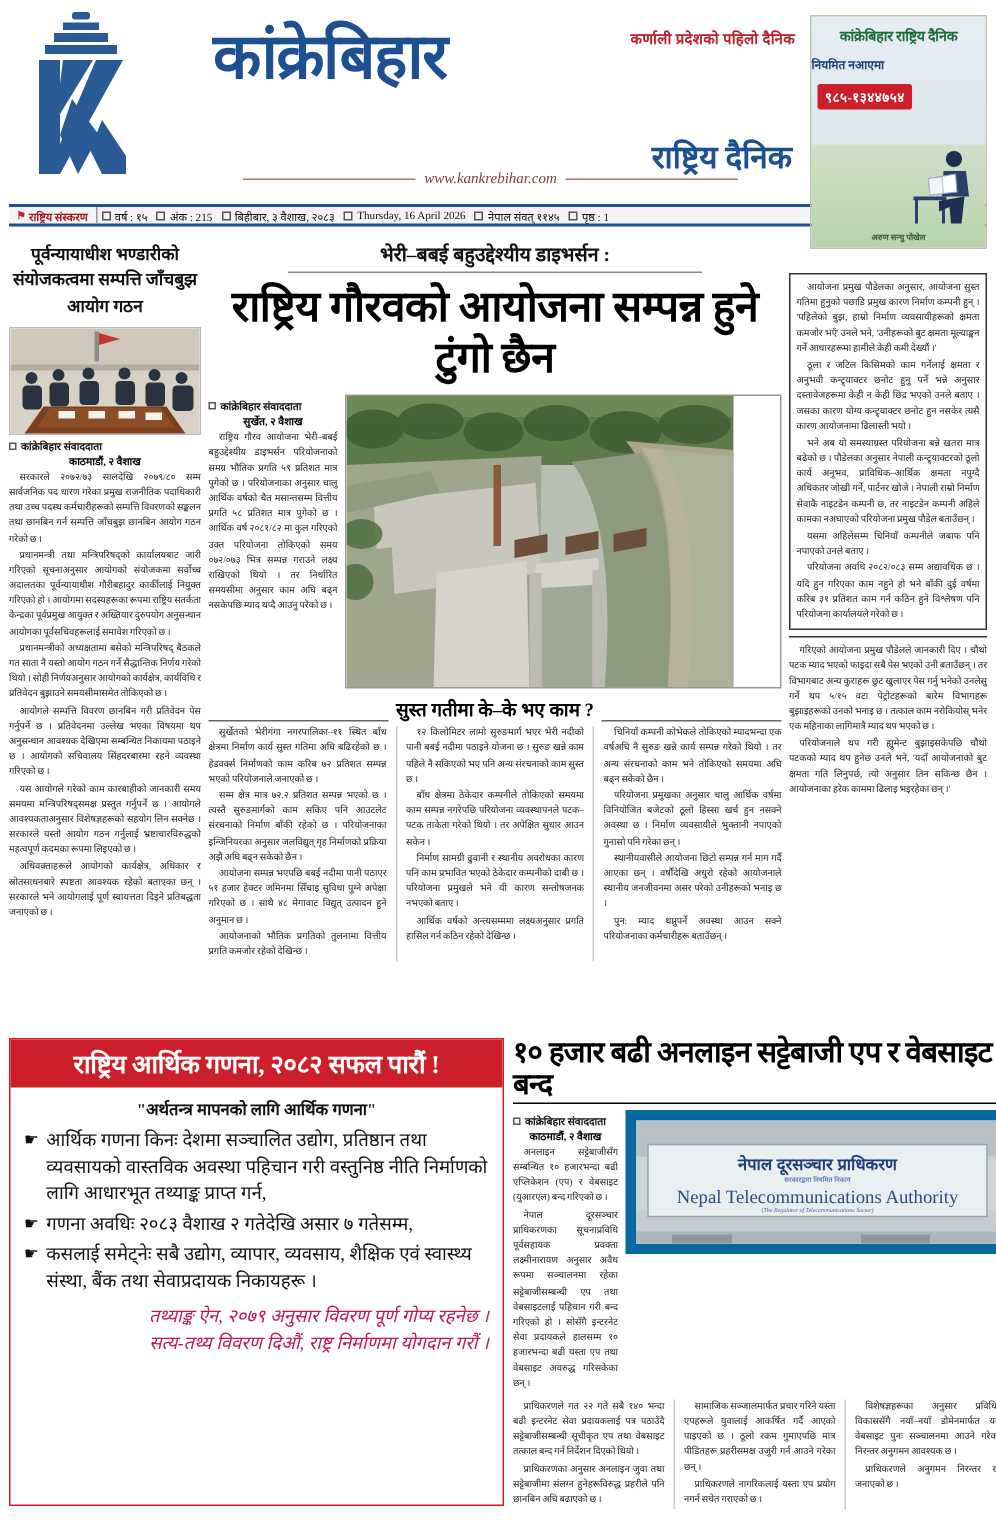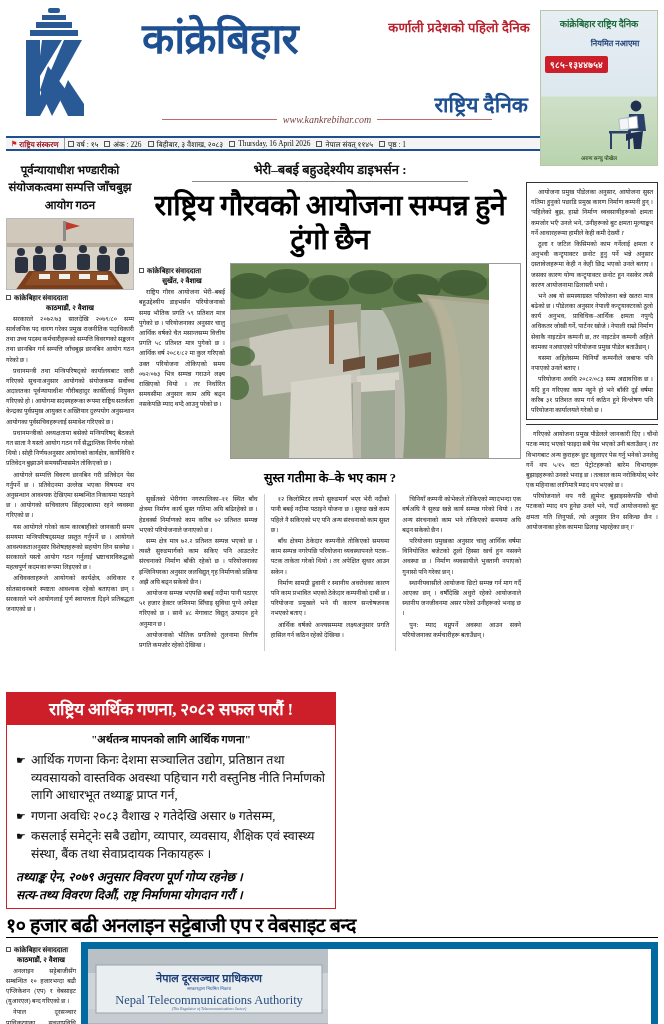--- a/index.html
+++ b/index.html
@@ -11,21 +11,21 @@
   }
   .page { position: relative; width: 664px; height: 1024px; background:#fff; padding: 4px 6px 0 6px; }
 
   
   .masthead { position: relative; height: 130px; display: flex; align-items: flex-start; }
   .logo-wrap { width: 96px; height: 124px; position: relative; flex: none; }
   .logo-wrap svg { display:block; }
   .title-block { flex: 1; position: relative; height: 126px; }
   .tagline-top {
     position: absolute; right: 128px; top: 14px;
-    color: #b8232f; font-weight: bold; font-size: 13px;
+    color: #b8232f; font-weight: bold; font-size: 10px;
     letter-spacing: .2px; white-space: nowrap;
   }
   .paper-name {
     position: absolute; left: 40px; top: 14px;
     font-size: 42px; line-height: 1;
     color: #1d4f91; font-weight: bold; letter-spacing: -1px;
     white-space: nowrap;
     font-family: "Liberation Serif", "DejaVu Serif", serif;
   }
   .sub-name {
@@ -45,21 +45,21 @@
     position: absolute; right: 0; top: 6px;
     width: 118px; height: 156px;
     border: 1px solid #b9c7a8; overflow: hidden;
     background: linear-gradient(#e7eef4 0%, #dce8ee 55%, #cfe0c9 56%, #b9d3ae 100%);
   }
   .head-ad .ad-t1 {
     text-align:center; font-size: 9.5px; font-weight: bold; color:#1c6b3a;
     margin-top: 6px; white-space: nowrap; letter-spacing:-.2px;
   }
   .head-ad .ad-t2 {
-    text-align:center; font-size: 8px; font-weight:bold; color:#22447a; margin-top: 7px; padding-left: 32px;
+    text-align:left; font-size: 8px; font-weight:bold; color:#22447a; margin-top: 7px;
   }
   .head-ad .ad-phone {
     margin: 8px 0 0 4px; background:#cc1f2a; color:#fff;
     font-size: 9px; font-weight: bold; padding: 2px 5px;
     display:inline-block; border-radius: 2px; letter-spacing:.3px;
   }
   .head-ad .ad-foot {
     position:absolute; bottom: 3px; left:0; right:0; text-align:center;
     font-size: 5.5px; color:#3a5b2c; font-weight:bold;
   }
@@ -119,47 +119,47 @@
     hyphens: auto; word-spacing:-.3px;
   }
   .body-text p { text-indent: 7px; margin-bottom: 1px; }
 
   
   .mid-photo { width:100%; height: 196px; border:1px solid #999; position:relative; overflow:hidden; }
   .mid-flex { display:flex; gap:5px; margin-top: 2px; }
   .mid-narrow { width: 86px; flex:none; }
   .mid-wide { flex:1; }
   .crosshead {
-    display:flex; align-items:center; gap:5px; margin: 5px 0 3px; flex-direction: column;
+    display:flex; align-items:flex-end; gap:5px; margin: 5px 0 3px;
   }
   .crosshead .ln { flex:1; height:1px; background:#666; }
   .crosshead .txt { font-size: 12.5px; font-weight:bold; white-space:nowrap; }
 
   
   .right-box { border: 1px solid #333; padding: 4px 4px 3px; }
   .right-head {
     text-align:center; font-size: 13.5px; font-weight:bold; line-height:1.28; color:#111;
     margin-bottom: 3px;
   }
   .right-rule { border-top:1px solid #333; margin: 4px 0; }
 
   
-  .bottom { display:flex; gap: 6px; margin-top: 6px; height: 312px; flex-direction: column; }
+  .bottom { display:flex; gap: 6px; margin-top: 6px; height: 312px; }
   .bl { width: 330px; flex:none; border: 1px solid #cc1f2a; padding: 0; position:relative; }
   .br { flex:1; }
 
   .ad-banner {
     background:#cc1f2a; color:#fff; text-align:center;
     font-size: 17px; font-weight: bold; padding: 4px 0 5px; letter-spacing:-.2px;
   }
   .ad-body { padding: 6px 9px 4px; }
   .ad-quote { text-align:center; font-size: 11px; font-weight:bold; margin-bottom: 6px; color:#111; }
   .ad-li { display:flex; gap: 5px; font-size: 12.4px; line-height:1.42; margin-bottom: 3px; color:#111; }
   .ad-li .bullet { color:#111; font-size: 11px; flex:none; margin-top:1px; }
-  .ad-ital { font-style: italic; font-weight: bold; font-size: 12.2px; text-align:left; line-height:1.5; color:#000000; }
+  .ad-ital { font-style: italic; font-weight: normal; font-size: 12.2px; text-align:right; line-height:1.5; color:#be185d; }
   .gov-wrap { text-align:center; margin-top: 4px; }
   .gov-name { color:#cc1f2a; font-size: 27px; font-weight:bold; letter-spacing: 1px; line-height:1; margin-top:2px; }
   .gov-sub  { color:#cc1f2a; font-size: 15px; font-weight:bold; margin-top: 3px; }
 
   .br-head {
     font-size: 19.5px; font-weight:bold; line-height:1.1; color:#000;
     border-bottom: 1px solid #000; padding-bottom: 0; letter-spacing:-.4px;
   }
   .br-flex { display:flex; gap:5px; margin-top:4px; }
   .br-col { width: 70px; flex:none; }
@@ -226,21 +226,21 @@
       <span class="flagicon">⚑</span>
       <span>राष्ट्रिय संस्करण</span>
     </div>
     <div class="info-items">
       <div class="info-item">
         <span class="bx"></span>
         <span>वर्ष : १५</span>
       </div>
       <div class="info-item">
         <span class="bx"></span>
-        <span>अंक : 226</span>
+        <span>अंक : 215</span>
       </div>
       <div class="info-item">
         <span class="bx"></span>
         <span>बिहीबार, ३ वैशाख, २०८३</span>
       </div>
       <div class="info-item">
         <span class="bx"></span>
         <span>Thursday, 16 April 2026</span>
       </div>
       <div class="info-item">

